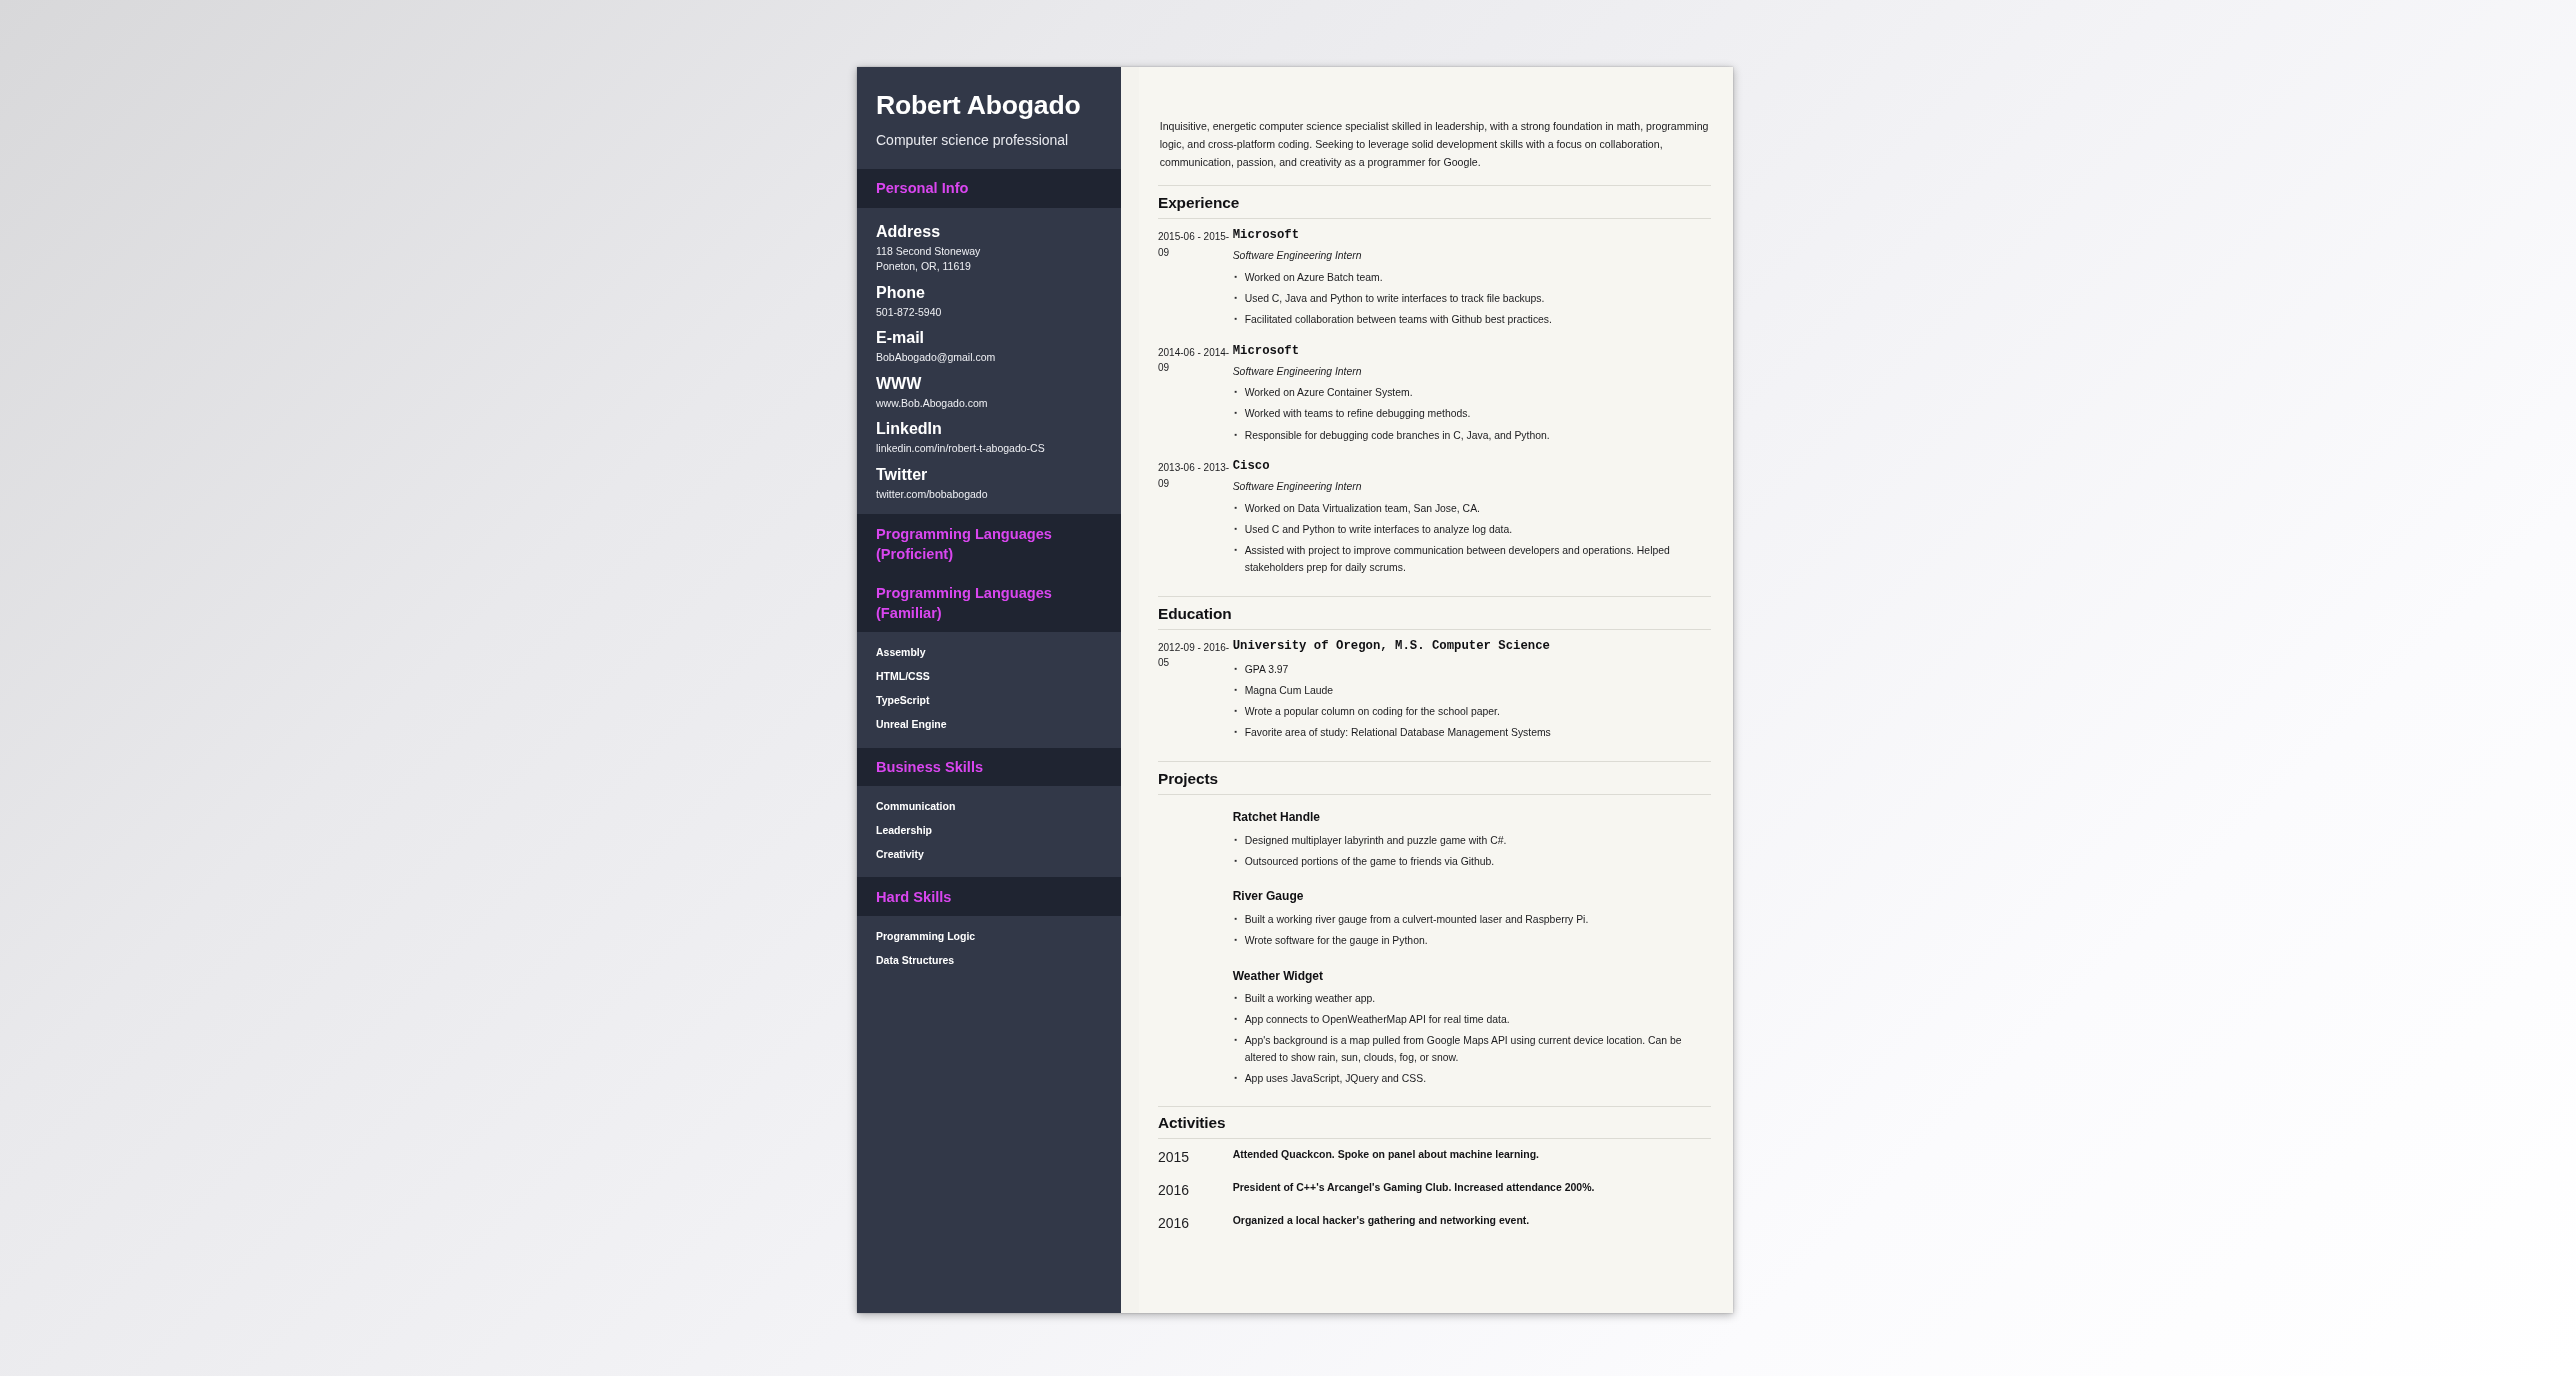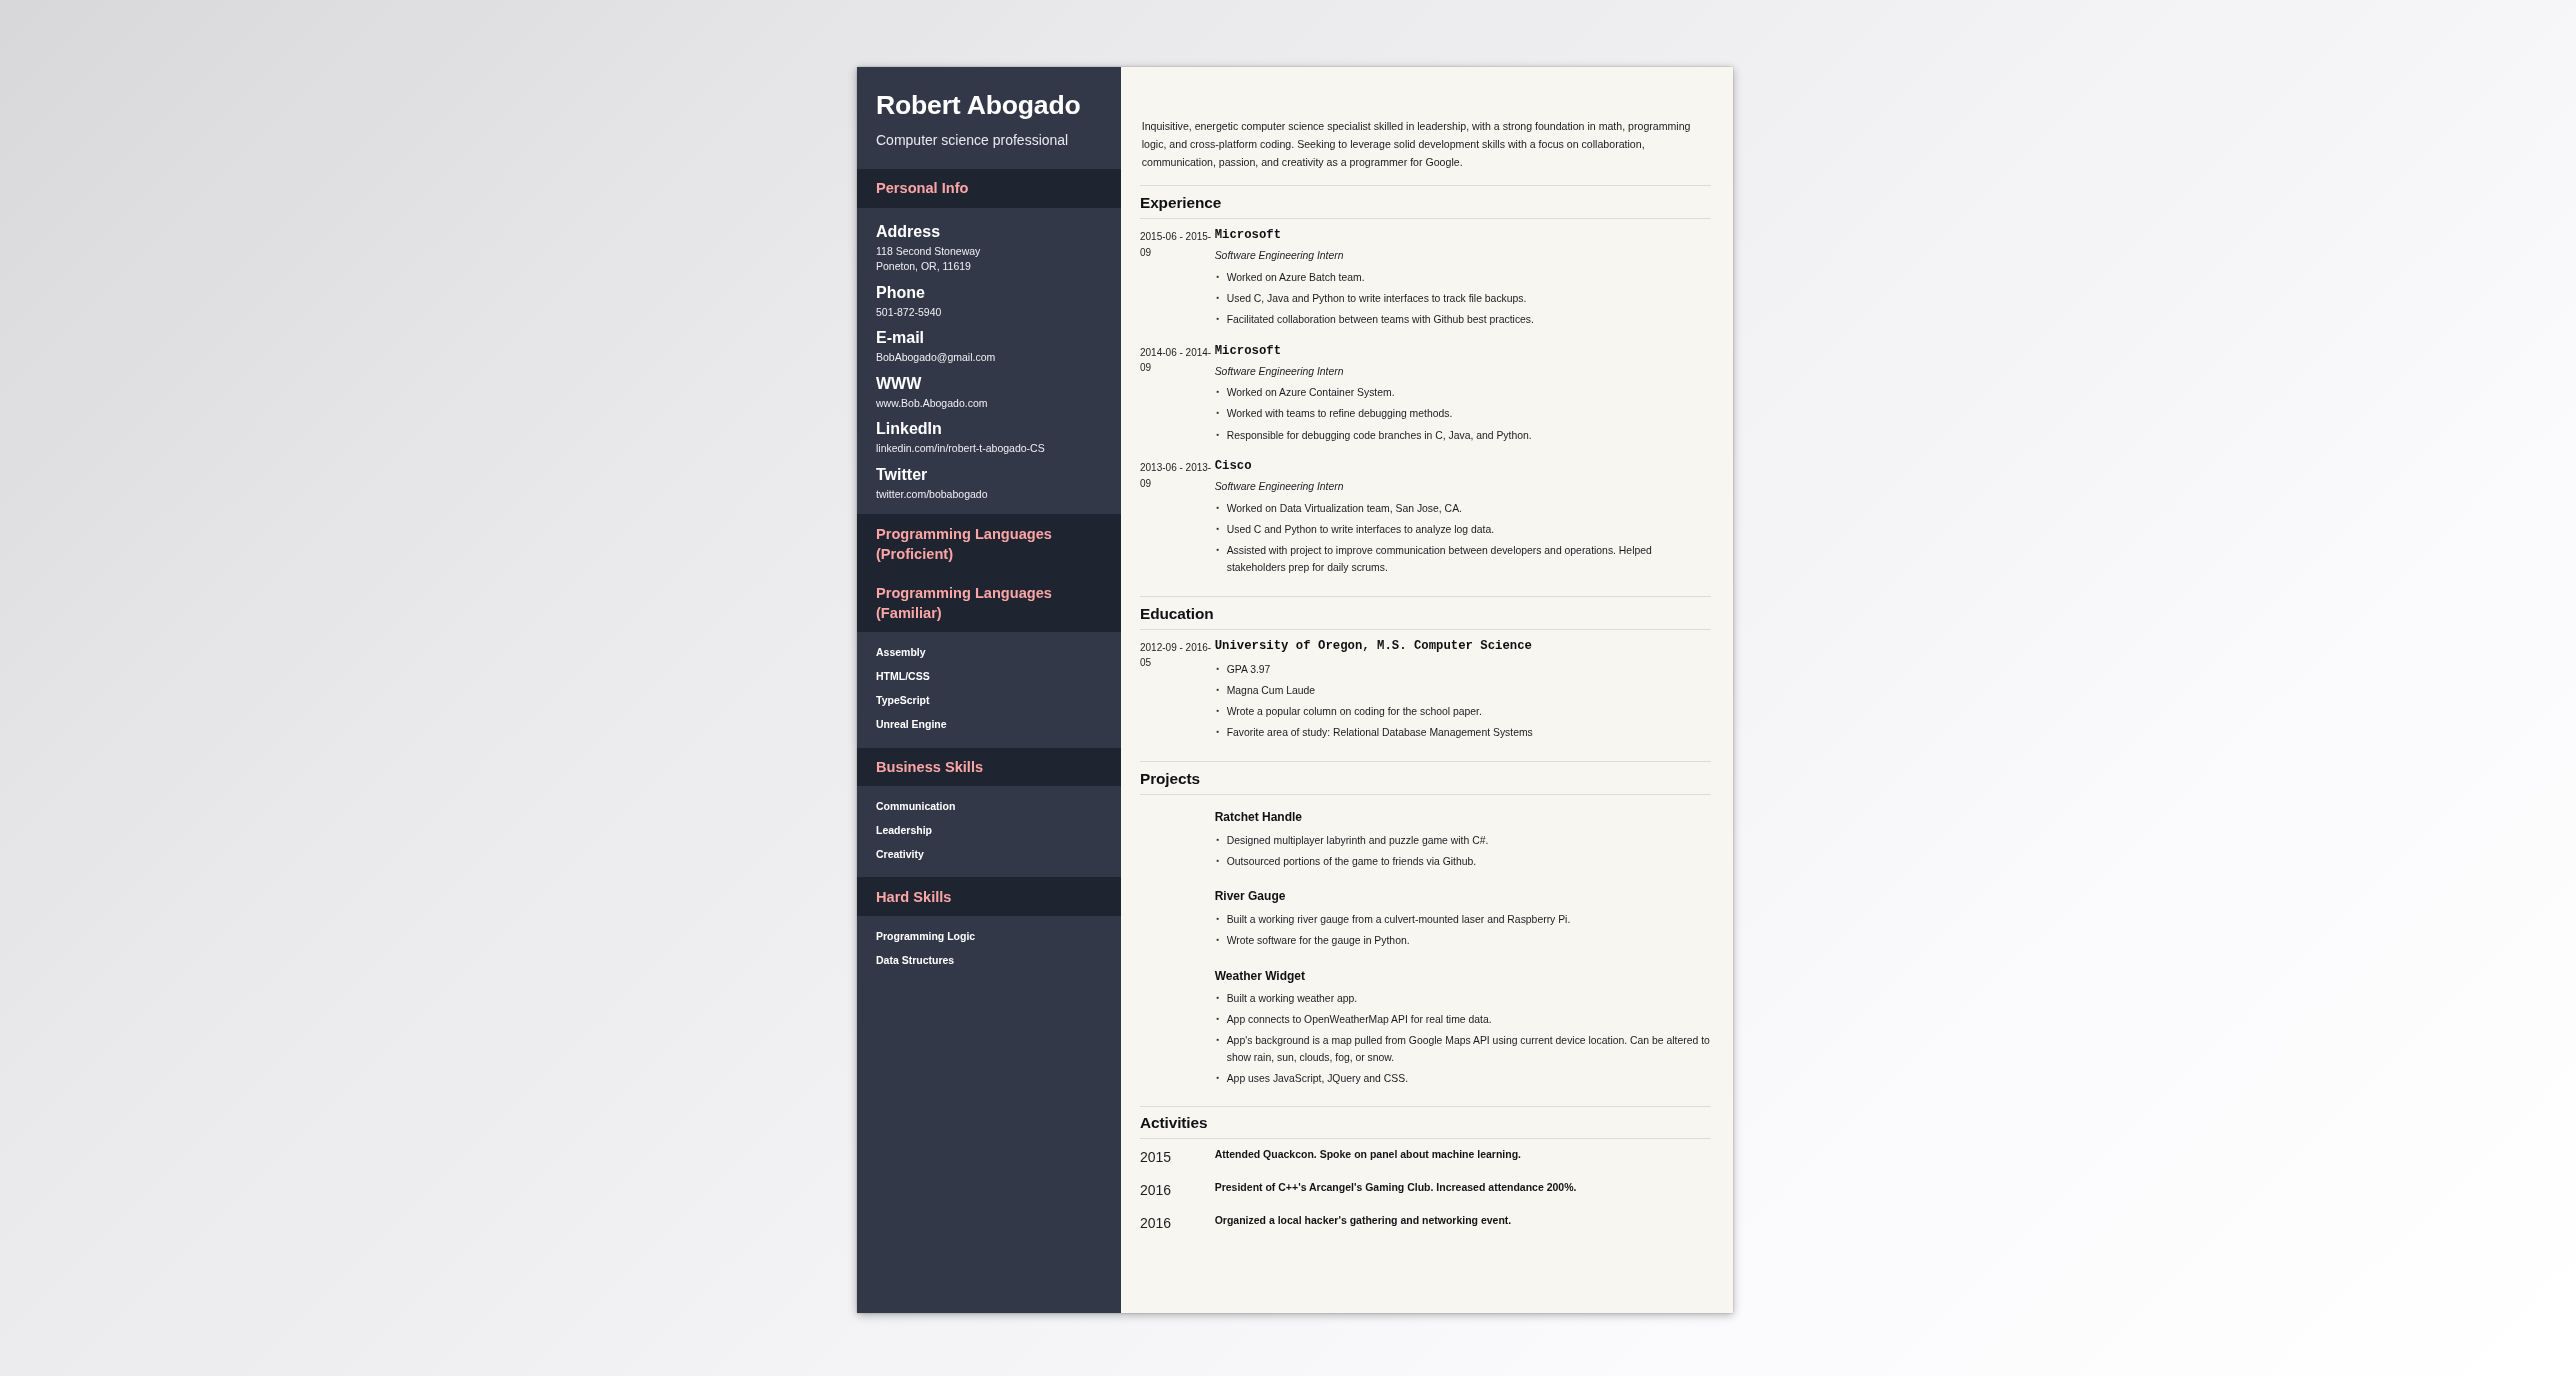--- a/index.html
+++ b/index.html
@@ -17,20 +17,21 @@
 
   .page {
     position: absolute;
     left: 857px;
     top: 67px;
     width: 876px;
     height: 1246px;
     display: flex;
     box-shadow: 0 1.7px 8.6px rgba(0,0,0,0.30), 0 0 1.7px rgba(0,0,0,0.25);
     background: #f4f3ee;
+    gap: 18px;
   }
 
   
   .sidebar {
     width: 264px;
     flex: 0 0 264px;
     background: #323848;
     color: #ffffff;
     padding-bottom: 8.6px;
     box-sizing: border-box;
@@ -51,21 +52,21 @@
     line-height: 1.28;
     color: #e8e9ee;
     font-weight: normal;
   }
   .sb-section-title {
     background: #1f2431;
     padding: 9.4px 19px 9.4px 19px;
     font-size: 14.6px;
     font-weight: bold;
     line-height: 1.38;
-    color: #fca5a5;
+    color: #d946ef;
   }
   .sb-items {
     padding: 7.7px 19px 10.3px 19px;
   }
   .sb-item {
     font-size: 10.5px;
     font-weight: bold;
     color: #ffffff;
     padding: 5.6px 0;
     line-height: 1.25;

